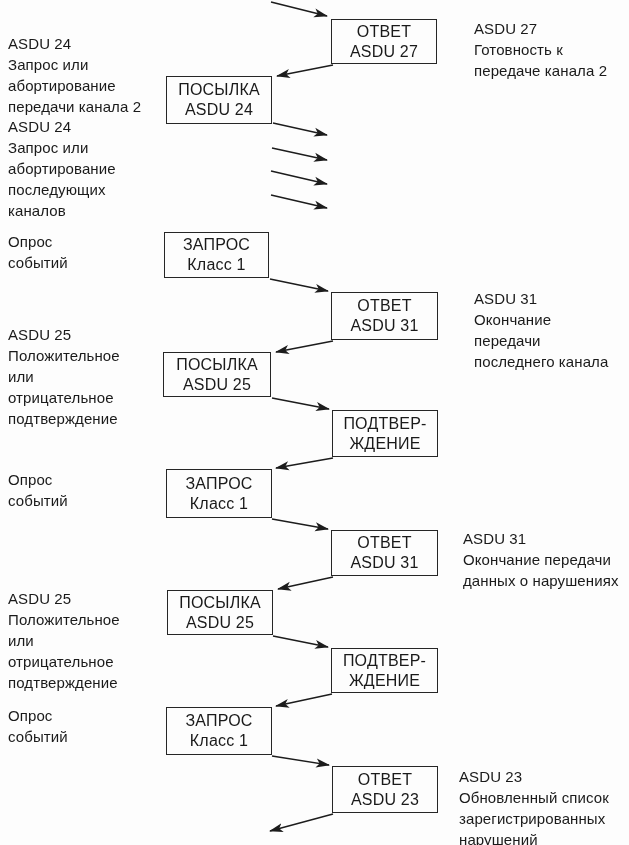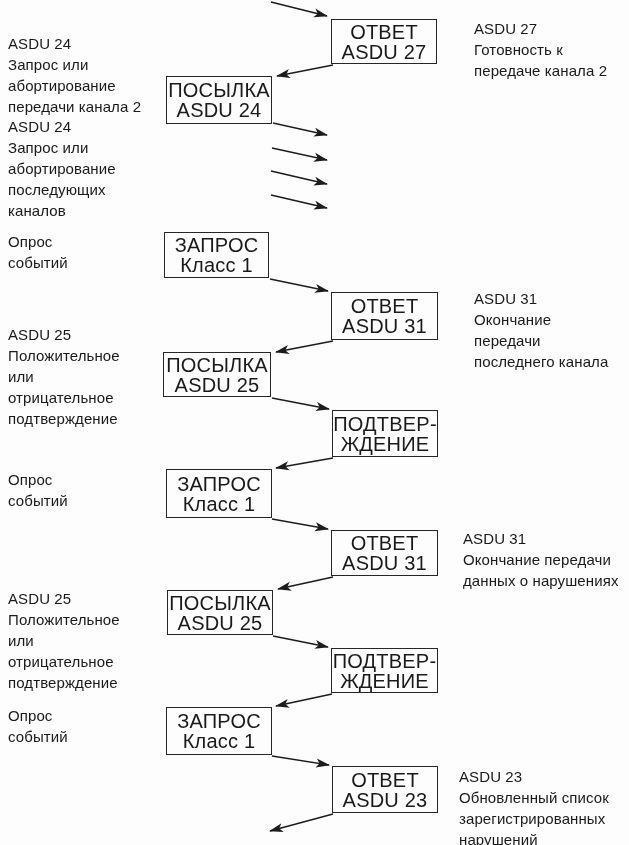--- a/index.html
+++ b/index.html
@@ -13,21 +13,21 @@
   }
   .arrows{position:absolute;left:0;top:0;width:629px;height:845px;}
   .node{
     position:absolute;
     box-sizing:border-box;
     border:1.5px solid #262626;
     background:#fdfdfd;
     display:flex;align-items:center;justify-content:center;
     text-align:center;
     white-space:pre-line;
-    font-size:20px;line-height:20px;
+    font-size:16px;line-height:20px;
     letter-spacing:0.2px;
   }
   .slabel{
     position:absolute;
     font-size:15px;line-height:21px;
     white-space:pre-line;
     letter-spacing:0.1px;
   }
 </style>
 </head>

